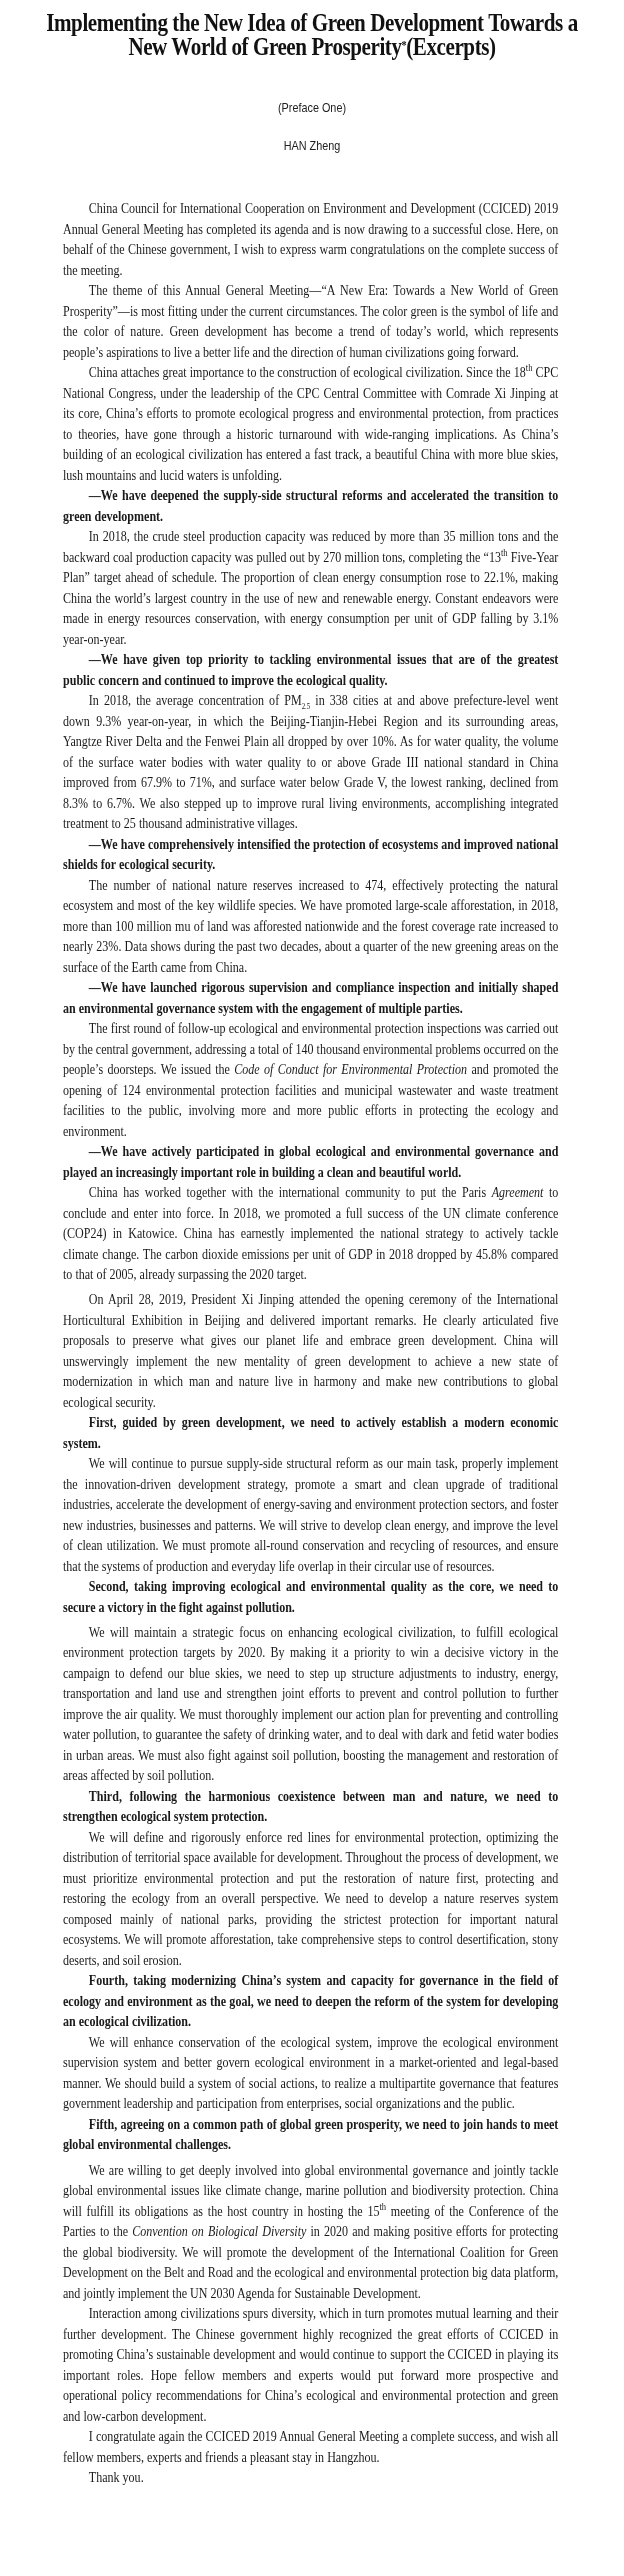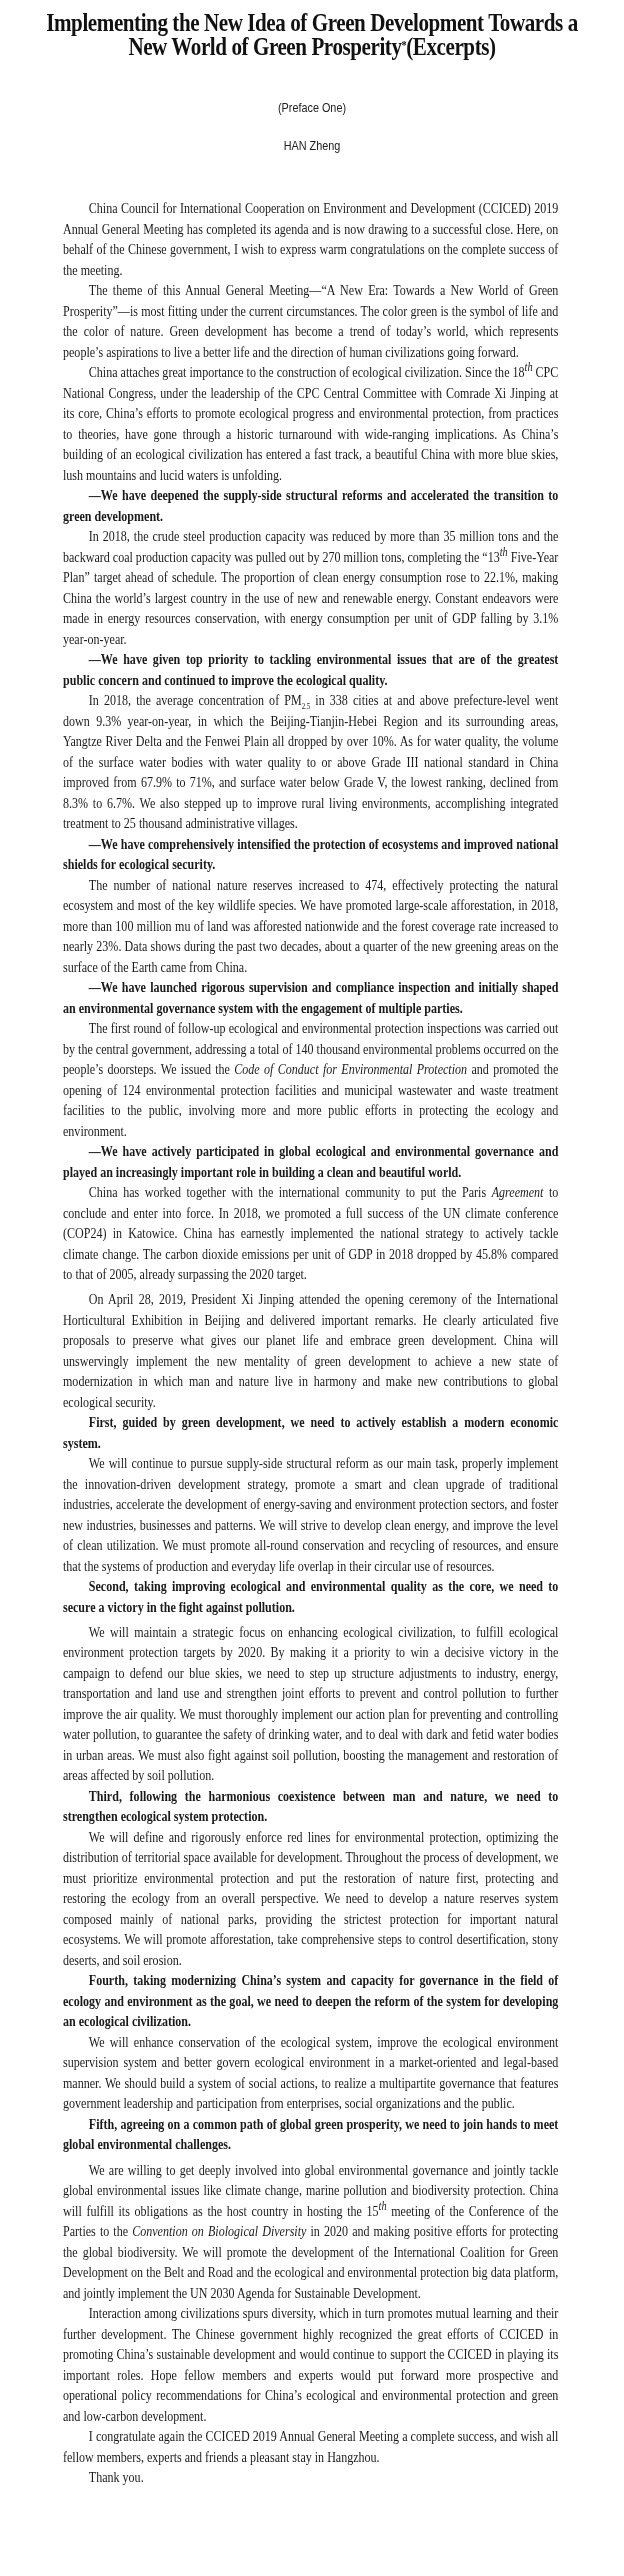--- a/index.html
+++ b/index.html
@@ -21,21 +21,21 @@
   .author { top: 139px; }
   .body {
     position: absolute; left: 63px; top: 199px; width: 576px;
     transform: scaleX(0.86); transform-origin: left top;
     font-family: "Liberation Serif", serif; font-size: 14px; line-height: 20.5px;
     text-align: justify; color: #1a1a1a;
   }
   .body p { margin: 0; text-indent: 30px; }
   .body p.h { font-weight: bold; }
   .body p.gap { margin-top: 4.7px; }
-  .body sup { font-size: 12px; line-height: 0; vertical-align: super; font-style: italic; }
+  .body sup { font-size: 10px; line-height: 0; vertical-align: super; }
   .body sub { font-size: 8px; line-height: 0; vertical-align: sub; }
   .body i { font-style: italic; }
 </style>
 </head>
 <body>
 
 <div class="page">
   <div class="title"><span>Implementing the New Idea of Green Development Towards a New World of Green Prosperity</span><sup>*</sup><span>(Excerpts)</span></div>
   <div class="subtitle">(Preface One)</div>
   <div class="author">HAN Zheng</div>

